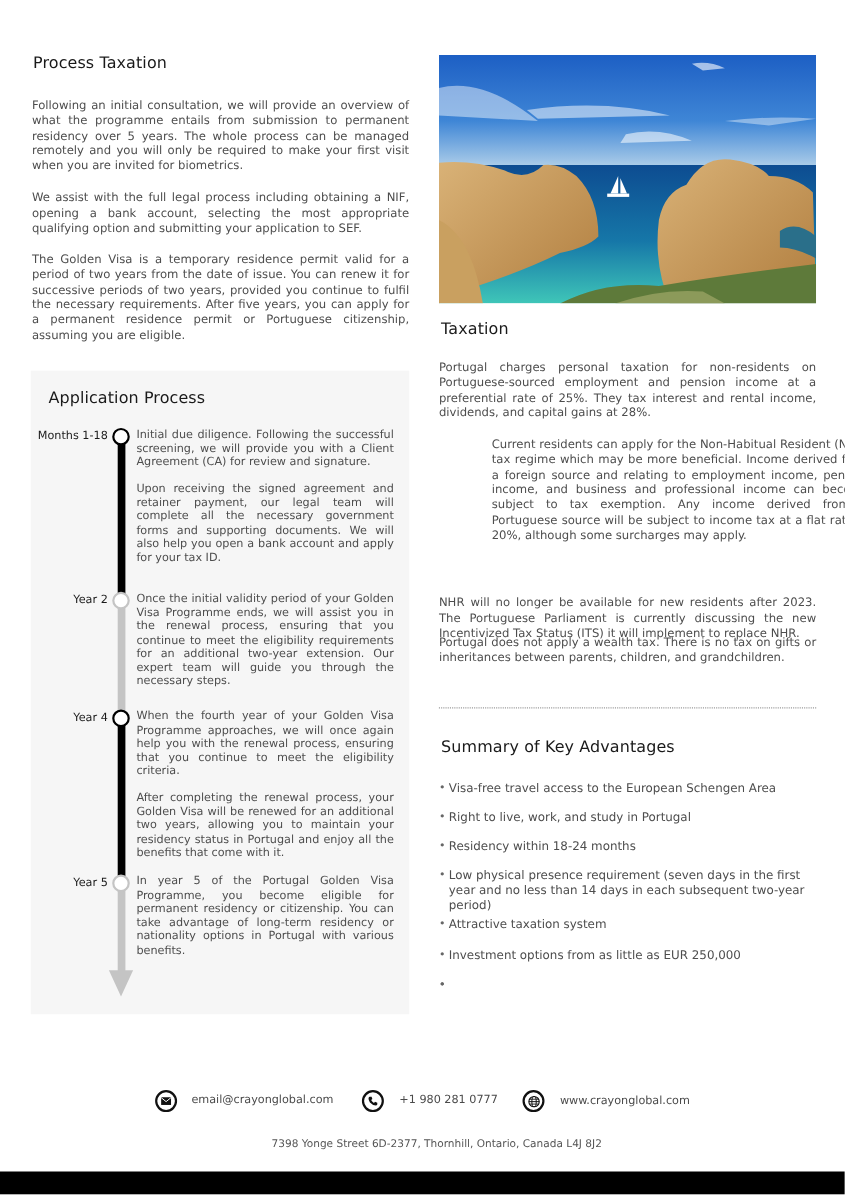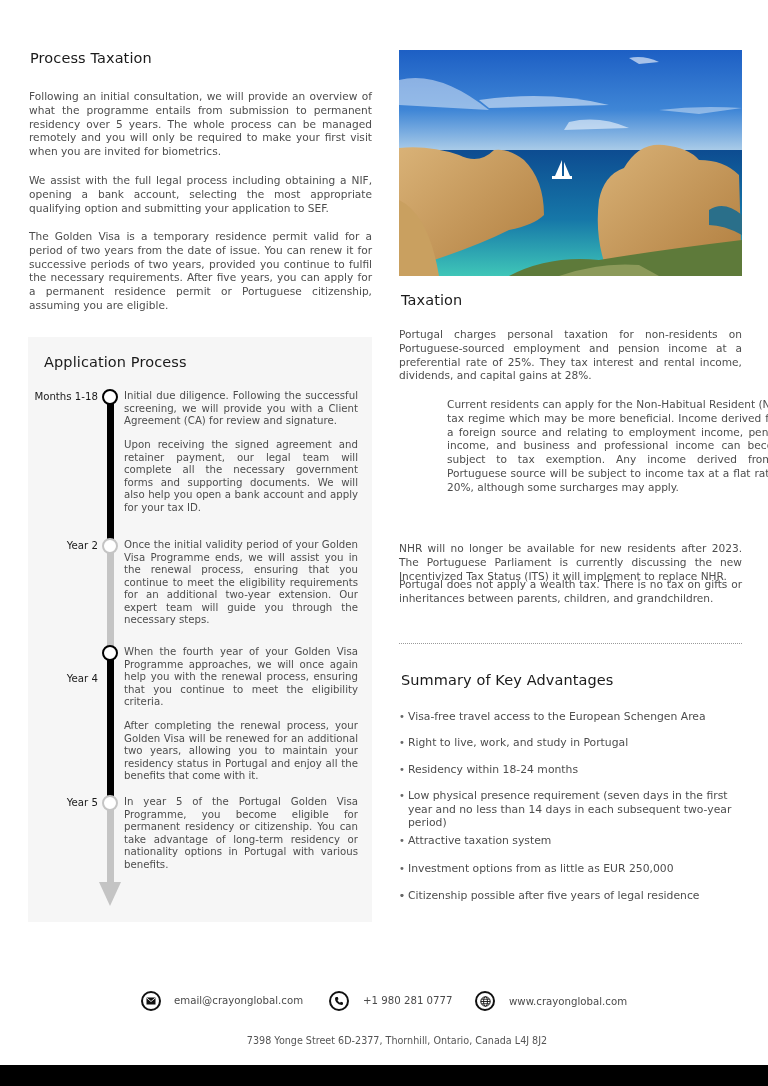--- a/index.html
+++ b/index.html
@@ -71,21 +71,21 @@
   <p class="tl-text" style="top:439px;">Upon receiving the signed agreement and retainer payment, our legal team will complete all the necessary government forms and supporting documents. We will also help you open a bank account and apply for your tax ID.</p>
 </div>
 
 <div>
   <div class="tl-label" style="top:540px;">Year 2</div>
   <div class="tl-dot grey" style="top:538px;"></div>
   <p class="tl-text" style="top:539px;">Once the initial validity period of your Golden Visa Programme ends, we will assist you in the renewal process, ensuring that you continue to meet the eligibility requirements for an additional two-year extension. Our expert team will guide you through the necessary steps.</p>
 </div>
 
 <div>
-  <div class="tl-label" style="top:647px;margin-top:26px;">Year 4</div>
+  <div class="tl-label" style="top:647px;">Year 4</div>
   <div class="tl-dot" style="top:645px;"></div>
   <p class="tl-text" style="top:646px;">When the fourth year of your Golden Visa Programme approaches, we will once again help you with the renewal process, ensuring that you continue to meet the eligibility criteria.</p>
   <p class="tl-text" style="top:720px;">After completing the renewal process, your Golden Visa will be renewed for an additional two years, allowing you to maintain your residency status in Portugal and enjoy all the benefits that come with it.</p>
 </div>
 
 <div>
   <div class="tl-label" style="top:797px;">Year 5</div>
   <div class="tl-dot grey" style="top:795px;"></div>
   <p class="tl-text" style="top:796px;">In year 5 of the Portugal Golden Visa Programme, you become eligible for permanent residency or citizenship. You can take advantage of long-term residency or nationality options in Portugal with various benefits.</p>
 </div>
@@ -137,21 +137,21 @@
 
 <div class="h2" id="adv-title">Summary of Key Advantages</div>
 <ul id="adv-list">
   <li style="margin-bottom:13px;"><span class="bullet">•</span><span>Visa-free travel access to the European Schengen Area</span></li>
   <li style="margin-bottom:13px;"><span class="bullet">•</span><span>Right to live, work, and study in Portugal</span></li>
   <li style="margin-bottom:13px;"><span class="bullet">•</span><span>Residency within 18-24 months</span></li>
   <li style="margin-bottom:5px;"><span class="bullet">•</span><span>Low physical presence requirement (seven days in the first year and no less than 14 days in each subsequent two-year period)</span></li>
   <li style="margin-bottom:14px;"><span class="bullet">•</span><span>Attractive taxation system</span></li>
   <li style="margin-bottom:14px;"><span class="bullet">•</span><span>Investment options from as little as EUR 250,000</span></li>
   <li style="margin-bottom:14px;"><span class="bullet">•</span></li>
-  <li><span class="bullet">•</span><span>Citizenship possible after five years of legal residence</span></li>
+  <li><span class="bullet">•</span></li>
 </ul>
 
 <div class="fi" style="left:141px;">
   <svg width="10" height="8" viewBox="0 0 10 8">
       <rect x="0.5" y="0.5" width="9" height="7" fill="#111"></rect>
       <path d="M0.5 0.8 L5 4.5 L9.5 0.8" stroke="#fff" stroke-width="0.9" fill="none"></path>
     </svg>
 </div>
 <a class="ft" style="left:174px;color:#4a4a4a;text-decoration:none;">email@crayonglobal.com</a>
 

